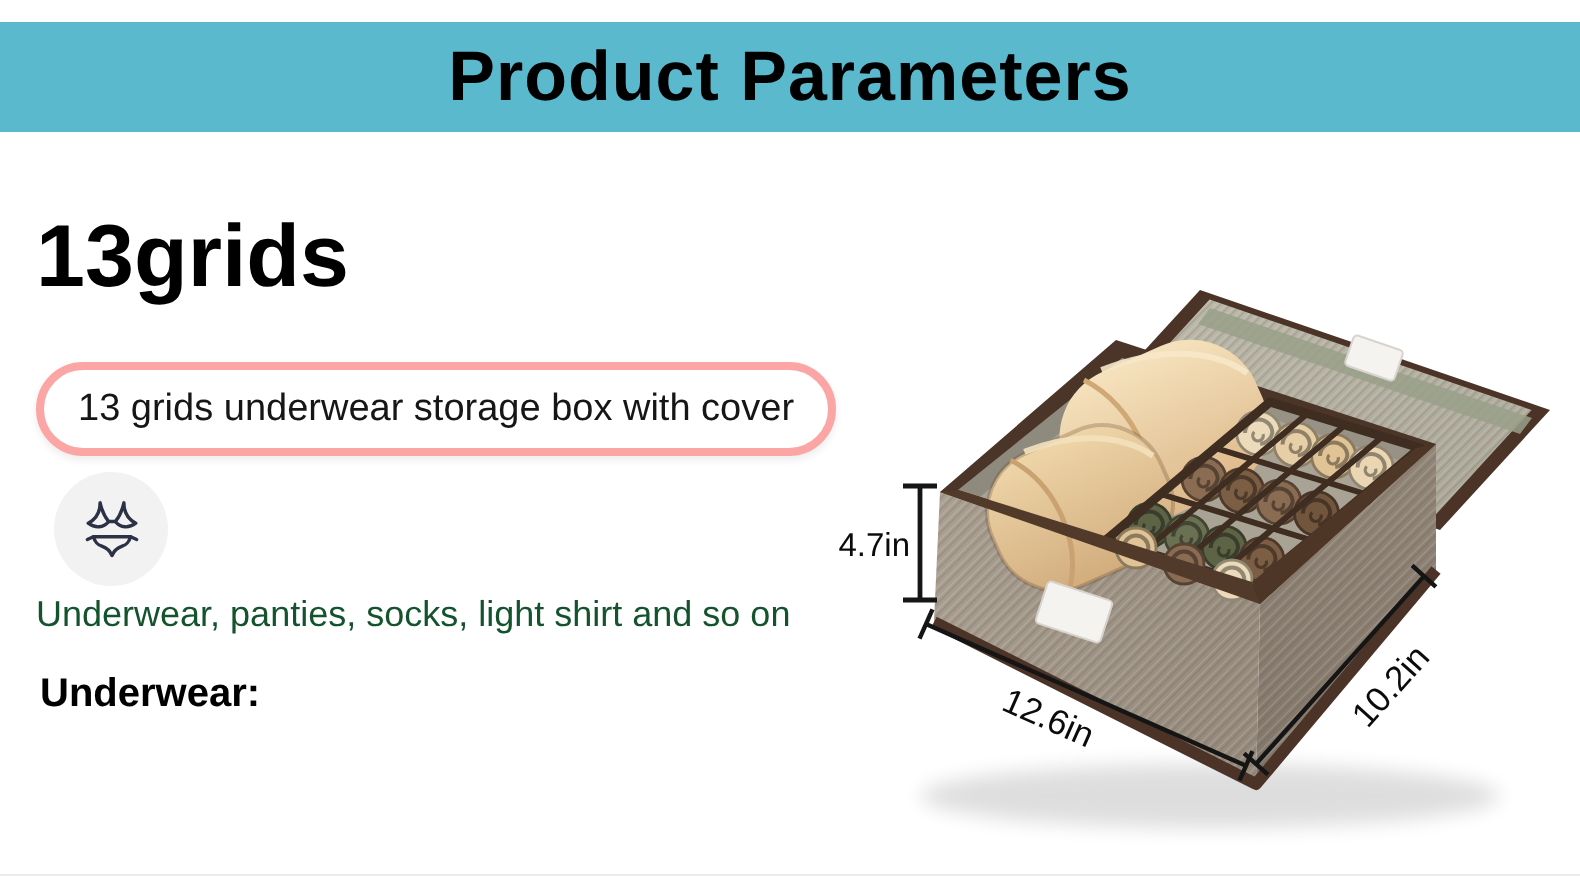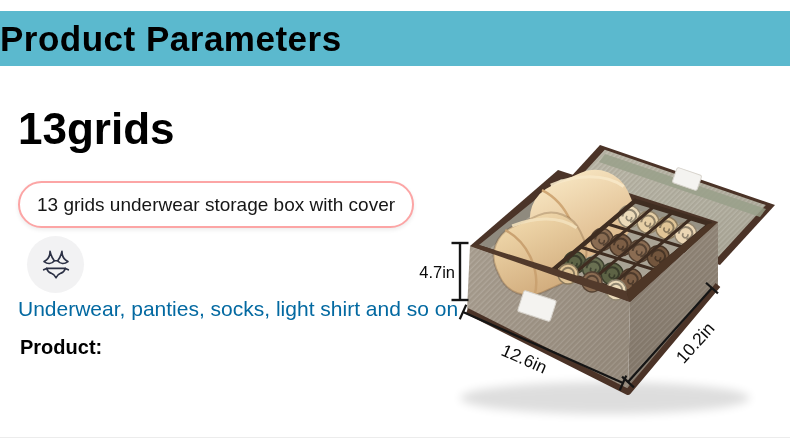--- a/index.html
+++ b/index.html
@@ -2,38 +2,38 @@
 <html><head>
 <meta charset="utf-8">
 <style>
   html,body{margin:0;padding:0;background:#fff;}
   .page{
     position:relative;width:790px;height:440px;background:#ffffff;overflow:hidden;
     font-family:"Liberation Sans",sans-serif;
   }
   .banner{
     position:absolute;top:11px;left:0;width:100%;height:55px;background:#5bb9ce;
-    display:flex;align-items:center;justify-content:flex-start;
+    display:flex;align-items:center;justify-content:center;
   }
   .banner-title{font-size:35px;font-weight:bold;color:#000;letter-spacing:.5px;}
   .grids-heading{
     position:absolute;left:18px;top:104px;font-size:44px;font-weight:bold;color:#000;
   }
   .feature-pill{
     position:absolute;left:18px;top:181px;height:47px;box-sizing:border-box;
     display:inline-flex;align-items:center;padding:0 17px;background:#fff;
-    border:2px solid #fca5a5;border-radius:24px;box-shadow:0 2px 4px rgba(0,0,0,.08);
+    border:4px solid #fca5a5;border-radius:24px;box-shadow:0 2px 4px rgba(0,0,0,.08);
     font-size:19px;color:#161616;white-space:nowrap;
   }
   .icon-circle{
     position:absolute;left:27px;top:236px;width:57px;height:57px;border-radius:50%;
     background:#f2f2f3;display:flex;align-items:center;justify-content:center;
   }
   .usage-text{
-    position:absolute;left:18px;top:297px;font-size:21px;color:#0369a1;white-space:nowrap;
+    position:absolute;left:18px;top:297px;font-size:18px;color:#14532d;white-space:nowrap;
   }
   .material-label{
     position:absolute;left:20px;top:336px;font-size:20px;font-weight:bold;color:#000;
   }
   .material-value{
     position:absolute;left:18px;top:361px;font-size:18px;color:#3a3a3a;white-space:nowrap;
   }
   .photo{position:absolute;left:400px;top:130px;width:390px;height:310px;}
   .bottom-divider{position:absolute;left:0;bottom:2px;width:100%;height:1px;background:#ececec;}
 </style>
@@ -55,21 +55,21 @@
       <path d="M13 4 C13 10 10 14 6 16 C10 19 15 19 18 15 C15.5 12 14 8.5 13 4 Z"></path>
       <path d="M27 4 C27 10 30 14 34 16 C30 19 25 19 22 15 C24.5 12 26 8.5 27 4 Z"></path>
       <path d="M18 15 L22 15"></path>
       <path d="M9 24 L31 24 C30 27 29 28.5 26 29.5 C22.5 30.8 21 32.5 20 35 C19 32.5 17.5 30.8 14 29.5 C11 28.5 10 27 9 24 Z"></path>
       <path d="M9 24 l-3.5 1.6 M31 24 l3.5 1.6"></path>
     </svg>
   </div>
 
   <div class="usage-text">Underwear, panties, socks, light shirt and so on</div>
 
-  <div class="material-label">Product:</div>
+  <div class="material-label">Underwear:</div>
 
   <svg class="photo" viewBox="0 0 390 310" font-family="'Liberation Sans',sans-serif">
     <defs>
       <filter id="soft" x="-60%" y="-60%" width="220%" height="220%">
           <feGaussianBlur stdDeviation="5"></feGaussianBlur>
         </filter>
       <linearGradient id="gradFront" x1="0" y1="0" x2="1" y2="0.35">
         <stop offset="0" stop-color="#aaa092"></stop>
           <stop offset="1" stop-color="#968b7d"></stop>
       </linearGradient>

